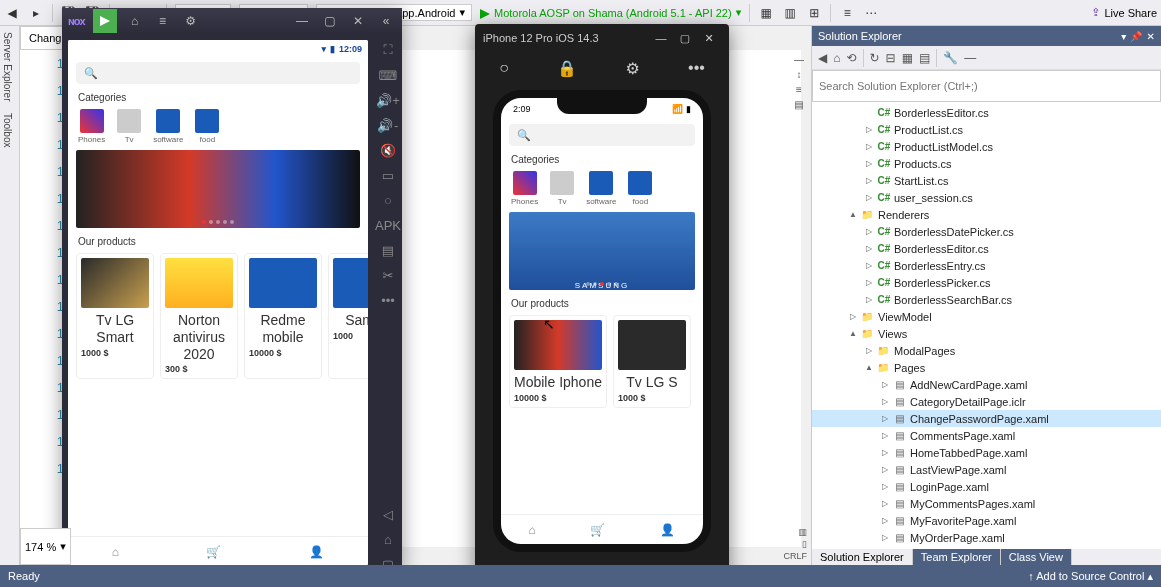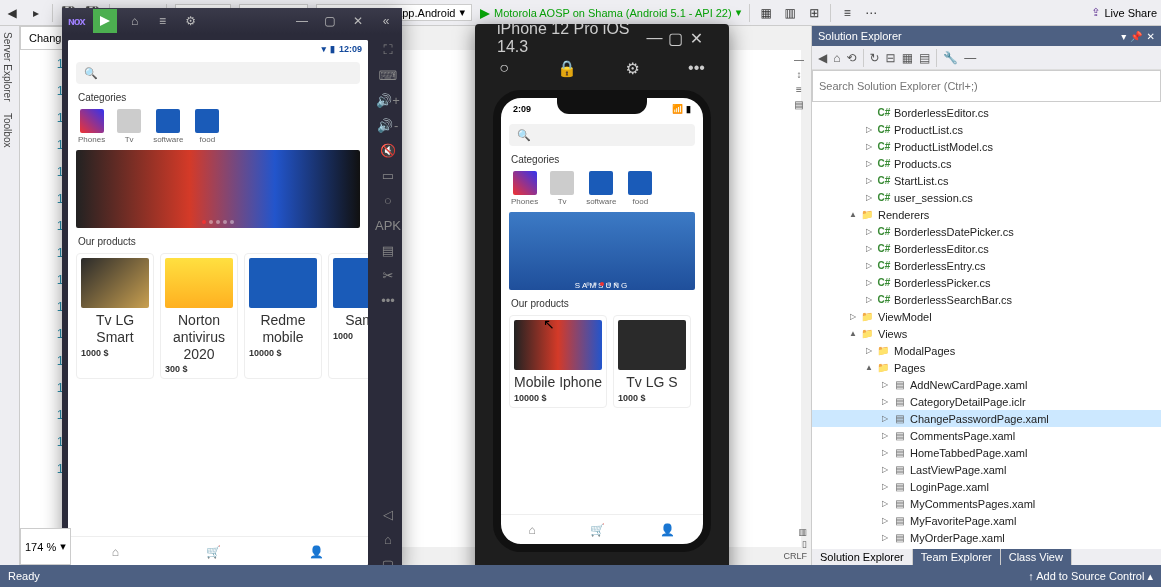--- a/index.html
+++ b/index.html
@@ -39,28 +39,28 @@
 .nox-tb-ico { color: #bbb; width: 20px; text-align: center; }
 .nox-spacer { flex: 1; }
 .nox-body { flex: 1; display: flex; }
 .nox-screen { flex: 1; background: #fff; margin: 6px; border-radius: 2px; overflow: hidden; display: flex; flex-direction: column; }
 .nox-side { width: 28px; background: #2b2b3a; display: flex; flex-direction: column; align-items: center; gap: 10px; padding-top: 8px; }
 .nox-side-ico { color: #888; font-size: 13px; cursor: pointer; }
 .android-status { height: 18px; background: #fff; display: flex; justify-content: flex-end; align-items: center; padding: 0 6px; gap: 4px; font-size: 9px; color: #12489b; font-weight: bold; }
 
 
 .ios-window { position: absolute; left: 475px; top: 24px; width: 254px; height: 556px; background: #1e1e1e; border-radius: 4px; box-shadow: 0 4px 20px rgba(0,0,0,0.5); display: flex; flex-direction: column; }
-.ios-titlebar { height: 28px; display: flex; align-items: center; padding: 0 22px; color: #ccc; font-size: 16px; }
+.ios-titlebar { height: 28px; display: flex; align-items: center; padding: 0 8px; color: #ccc; font-size: 11px; }
 .ios-titlebar .sp { flex: 1; }
 .ios-titlebar .wbtn { width: 24px; text-align: center; cursor: pointer; }
 .ios-toolbar { height: 32px; display: flex; justify-content: space-around; align-items: center; color: #ccc; }
 .ios-toolbar .tico { font-size: 16px; cursor: pointer; }
 .ios-device { flex: 1; background: #fff; margin: 6px 18px; border-radius: 28px; overflow: hidden; position: relative; display: flex; flex-direction: column; border: 8px solid #111; }
 .notch { position: absolute; top: 0; left: 50%; transform: translateX(-50%); width: 90px; height: 16px; background: #111; border-radius: 0 0 12px 12px; z-index: 5; }
-.ios-status { height: 22px; display: flex; align-items: center; justify-content: space-between; padding: 0 12px; font-size: 9px; font-weight: bold; }
+.ios-status { height: 22px; display: flex; align-items: center; justify-content: space-between; padding: 0 12px; font-size: 9px; font-weight: normal; }
 .ios-footer { height: 22px; background: #1e1e1e; color: #ccc; display: flex; align-items: center; justify-content: center; font-size: 10px; gap: 6px; }
 
 
 .app-search { margin: 4px 8px; background: #f2f2f2; border-radius: 4px; height: 22px; display: flex; align-items: center; padding: 0 8px; color: #aaa; font-size: 11px; }
 .app-section { padding: 4px 10px; font-size: 10px; color: #333; }
 .app-section.title { font-weight: 500; }
 .cat-row { display: flex; gap: 12px; padding: 2px 10px; }
 .cat-item { display: flex; flex-direction: column; align-items: center; font-size: 8px; color: #666; gap: 2px; }
 .cat-img { width: 24px; height: 24px; border-radius: 2px; }
 .banner { margin: 4px 8px; height: 78px; border-radius: 2px; position: relative; overflow: hidden; }

